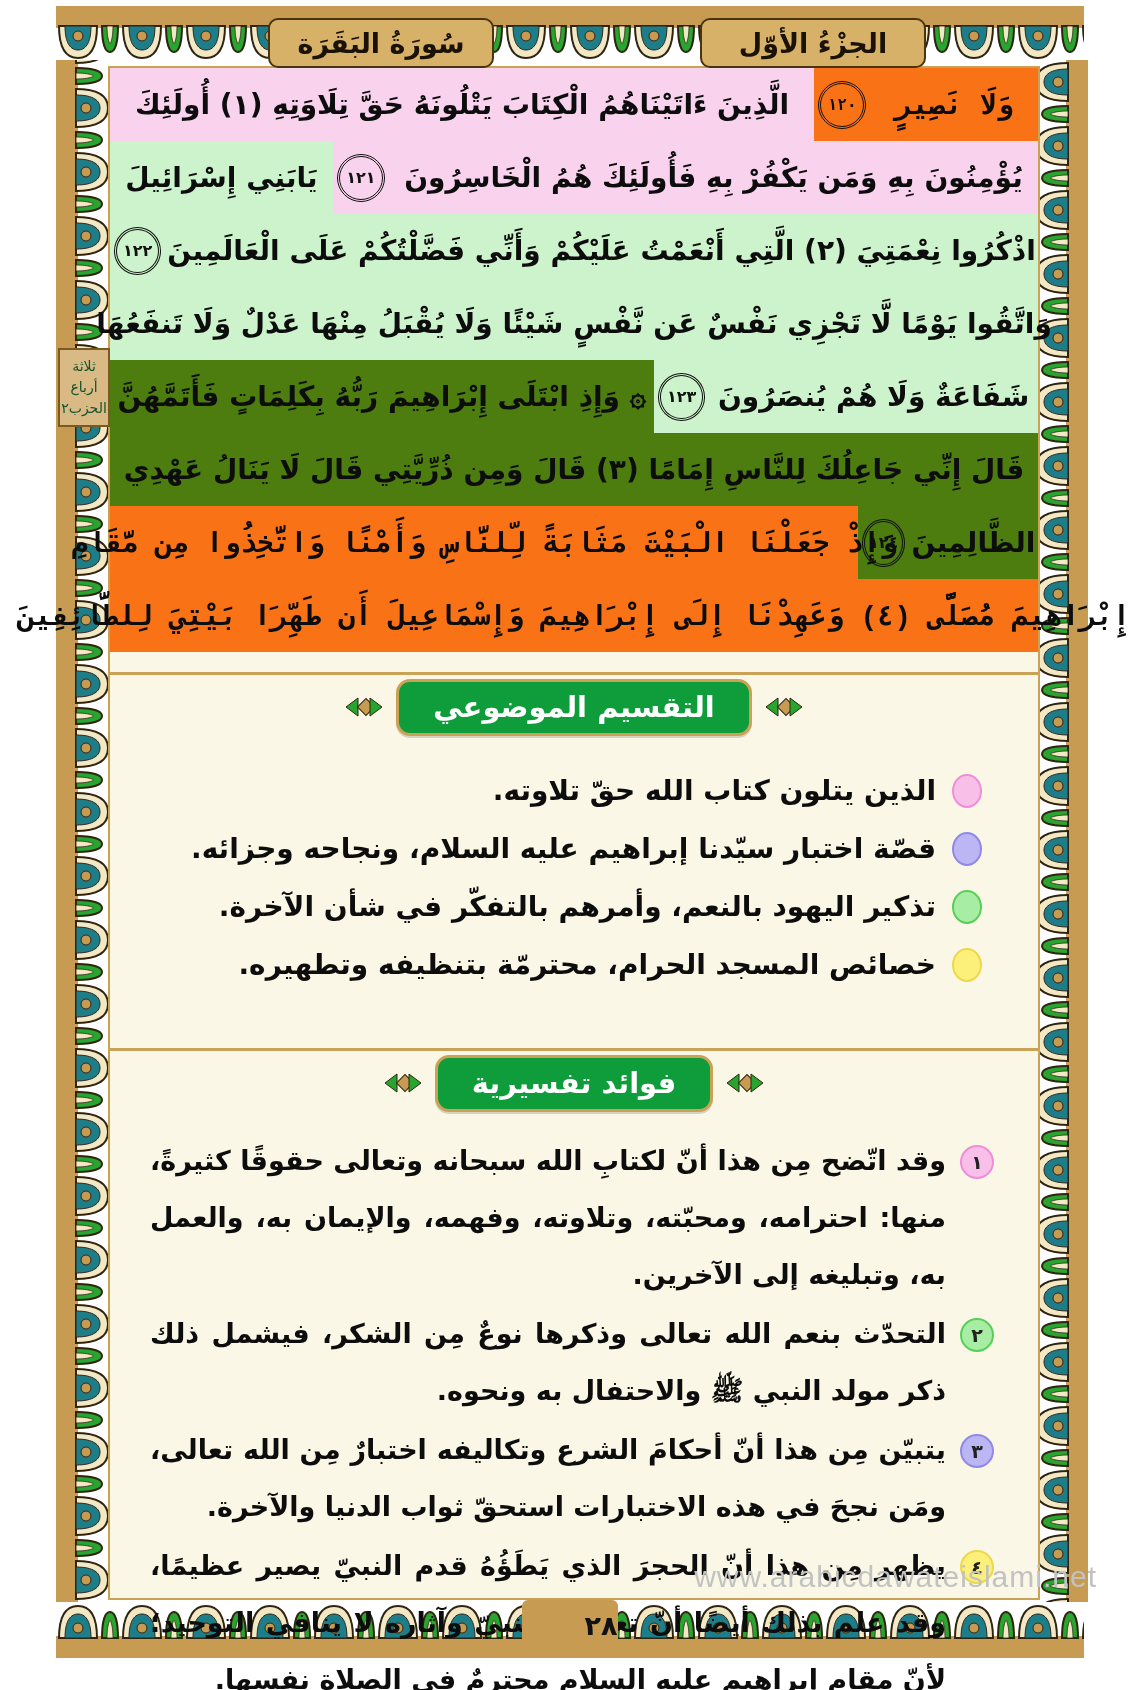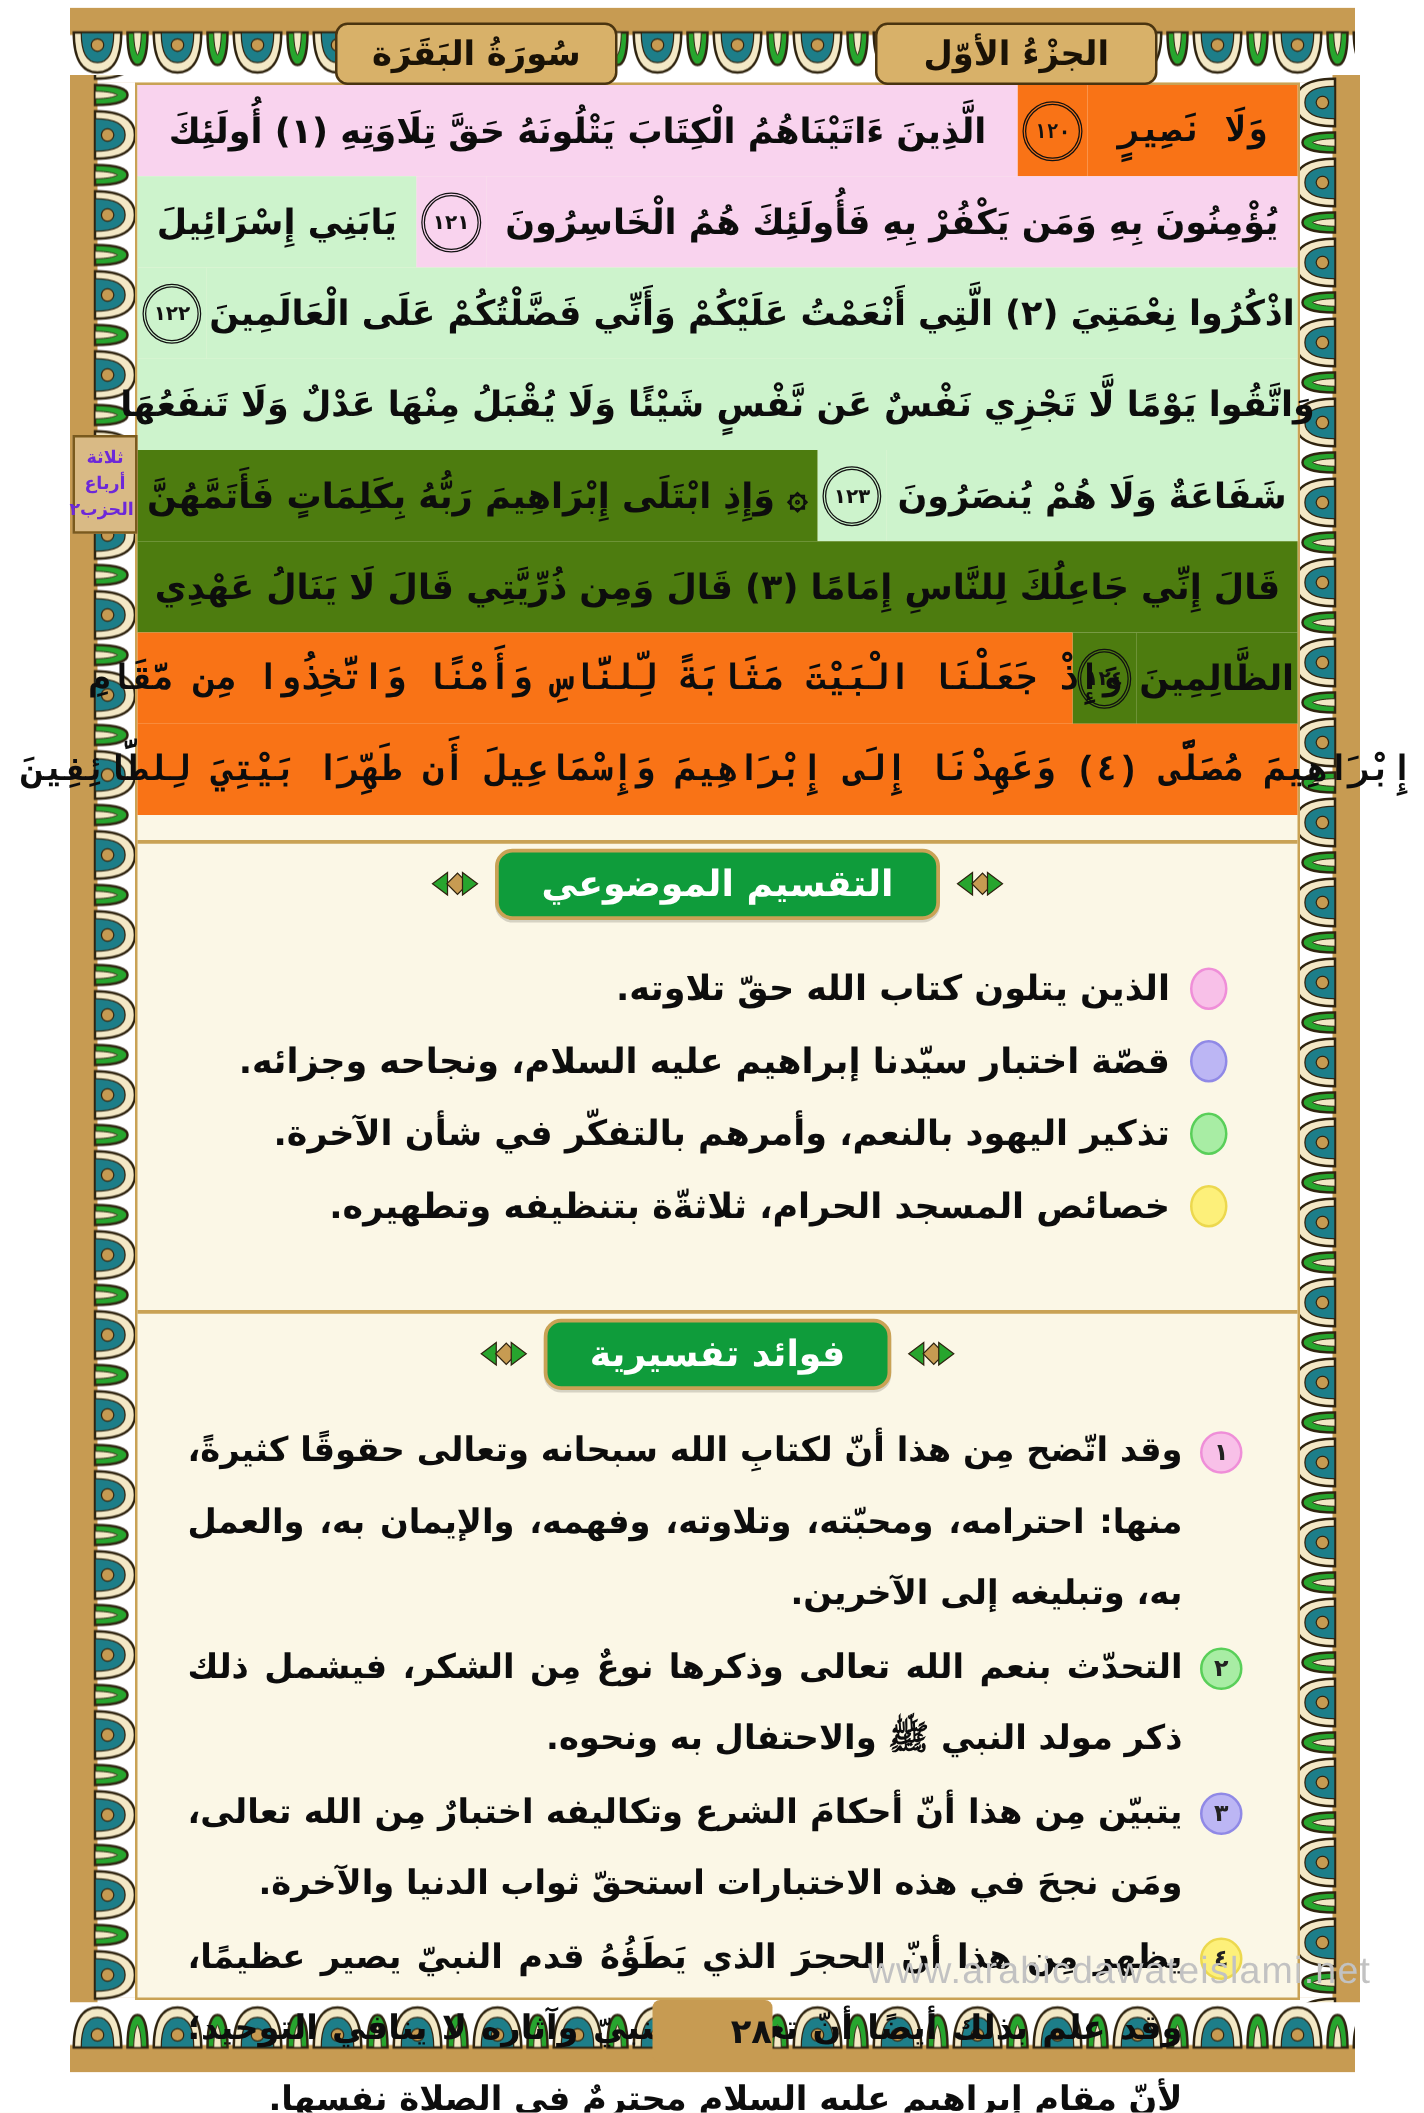--- a/index.html
+++ b/index.html
@@ -59,21 +59,21 @@
   .numcircle{width:30px;height:30px;border-radius:50%;display:flex;align-items:center;justify-content:center;
     font-size:19px;font-weight:bold;color:#222;flex:0 0 auto;margin-top:13px;}
   .nc-pink{background:#f8c0e8;border:2px solid #ef8ed8;}
   .nc-green{background:#a8eda4;border:2px solid #59cf59;}
   .nc-lavender{background:#bcb6f4;border:2px solid #9089e6;}
   .nc-yellow{background:#fdf07a;border:2px solid #ecd84e;}
   .btext{font-size:27px;font-weight:bold;color:#0d0d0d;line-height:57px;text-align:justify;}
 
   
   .hizb{position:absolute;left:58px;top:348px;width:52px;background:#d9ba85;border:2px solid #7a5a1e;z-index:6;
-    color:#6d28d9;font-size:14px;font-weight:bold;text-align:center;line-height:1.5;padding:6px 1px;box-sizing:border-box;direction:rtl;}
+    color:#14532d;font-size:14px;font-weight:normal;text-align:center;line-height:1.5;padding:6px 1px;box-sizing:border-box;direction:rtl;}
 
   
   .pagenum-tab{position:absolute;left:50%;top:1600px;transform:translateX(-50%);width:96px;height:50px;background:#c79b52;
     display:flex;align-items:center;justify-content:flex-end;font-size:27px;font-weight:bold;color:#111;z-index:4;border-radius:6px;}
   .watermark{position:absolute;right:42px;top:1560px;font-family:"Liberation Sans",sans-serif;font-size:30px;color:#c2c2c2;
     letter-spacing:1px;z-index:7;}
 </style>
 </head>
 <body>
 
@@ -248,21 +248,21 @@
           <div class="trow">
             <span class="dot dot-lavender"></span>
             <span class="ttext">قصّة اختبار سيّدنا إبراهيم عليه السلام، ونجاحه وجزائه.</span>
           </div>
           <div class="trow">
             <span class="dot dot-green"></span>
             <span class="ttext">تذكير اليهود بالنعم، وأمرهم بالتفكّر في شأن الآخرة.</span>
           </div>
           <div class="trow">
             <span class="dot dot-yellow"></span>
-            <span class="ttext">خصائص المسجد الحرام، ثلاثةّة بتنظيفه وتطهيره.</span>
+            <span class="ttext">خصائص المسجد الحرام، محترمّة بتنظيفه وتطهيره.</span>
           </div>
         </div>
     </div>
 
     <div>
       <div class="divider divider2"></div>
       <div class="banner-row">
         <svg width="44" height="28" viewBox="0 0 44 28">
           <path d="M4,14 L16,5 L16,23 Z" fill="#27a52e" stroke="#2f2410" stroke-width="1"></path>
           <rect x="18" y="8" width="12" height="12" fill="#c79b52" stroke="#2f2410" stroke-width="1" transform="rotate(45 24 14)"></rect>

